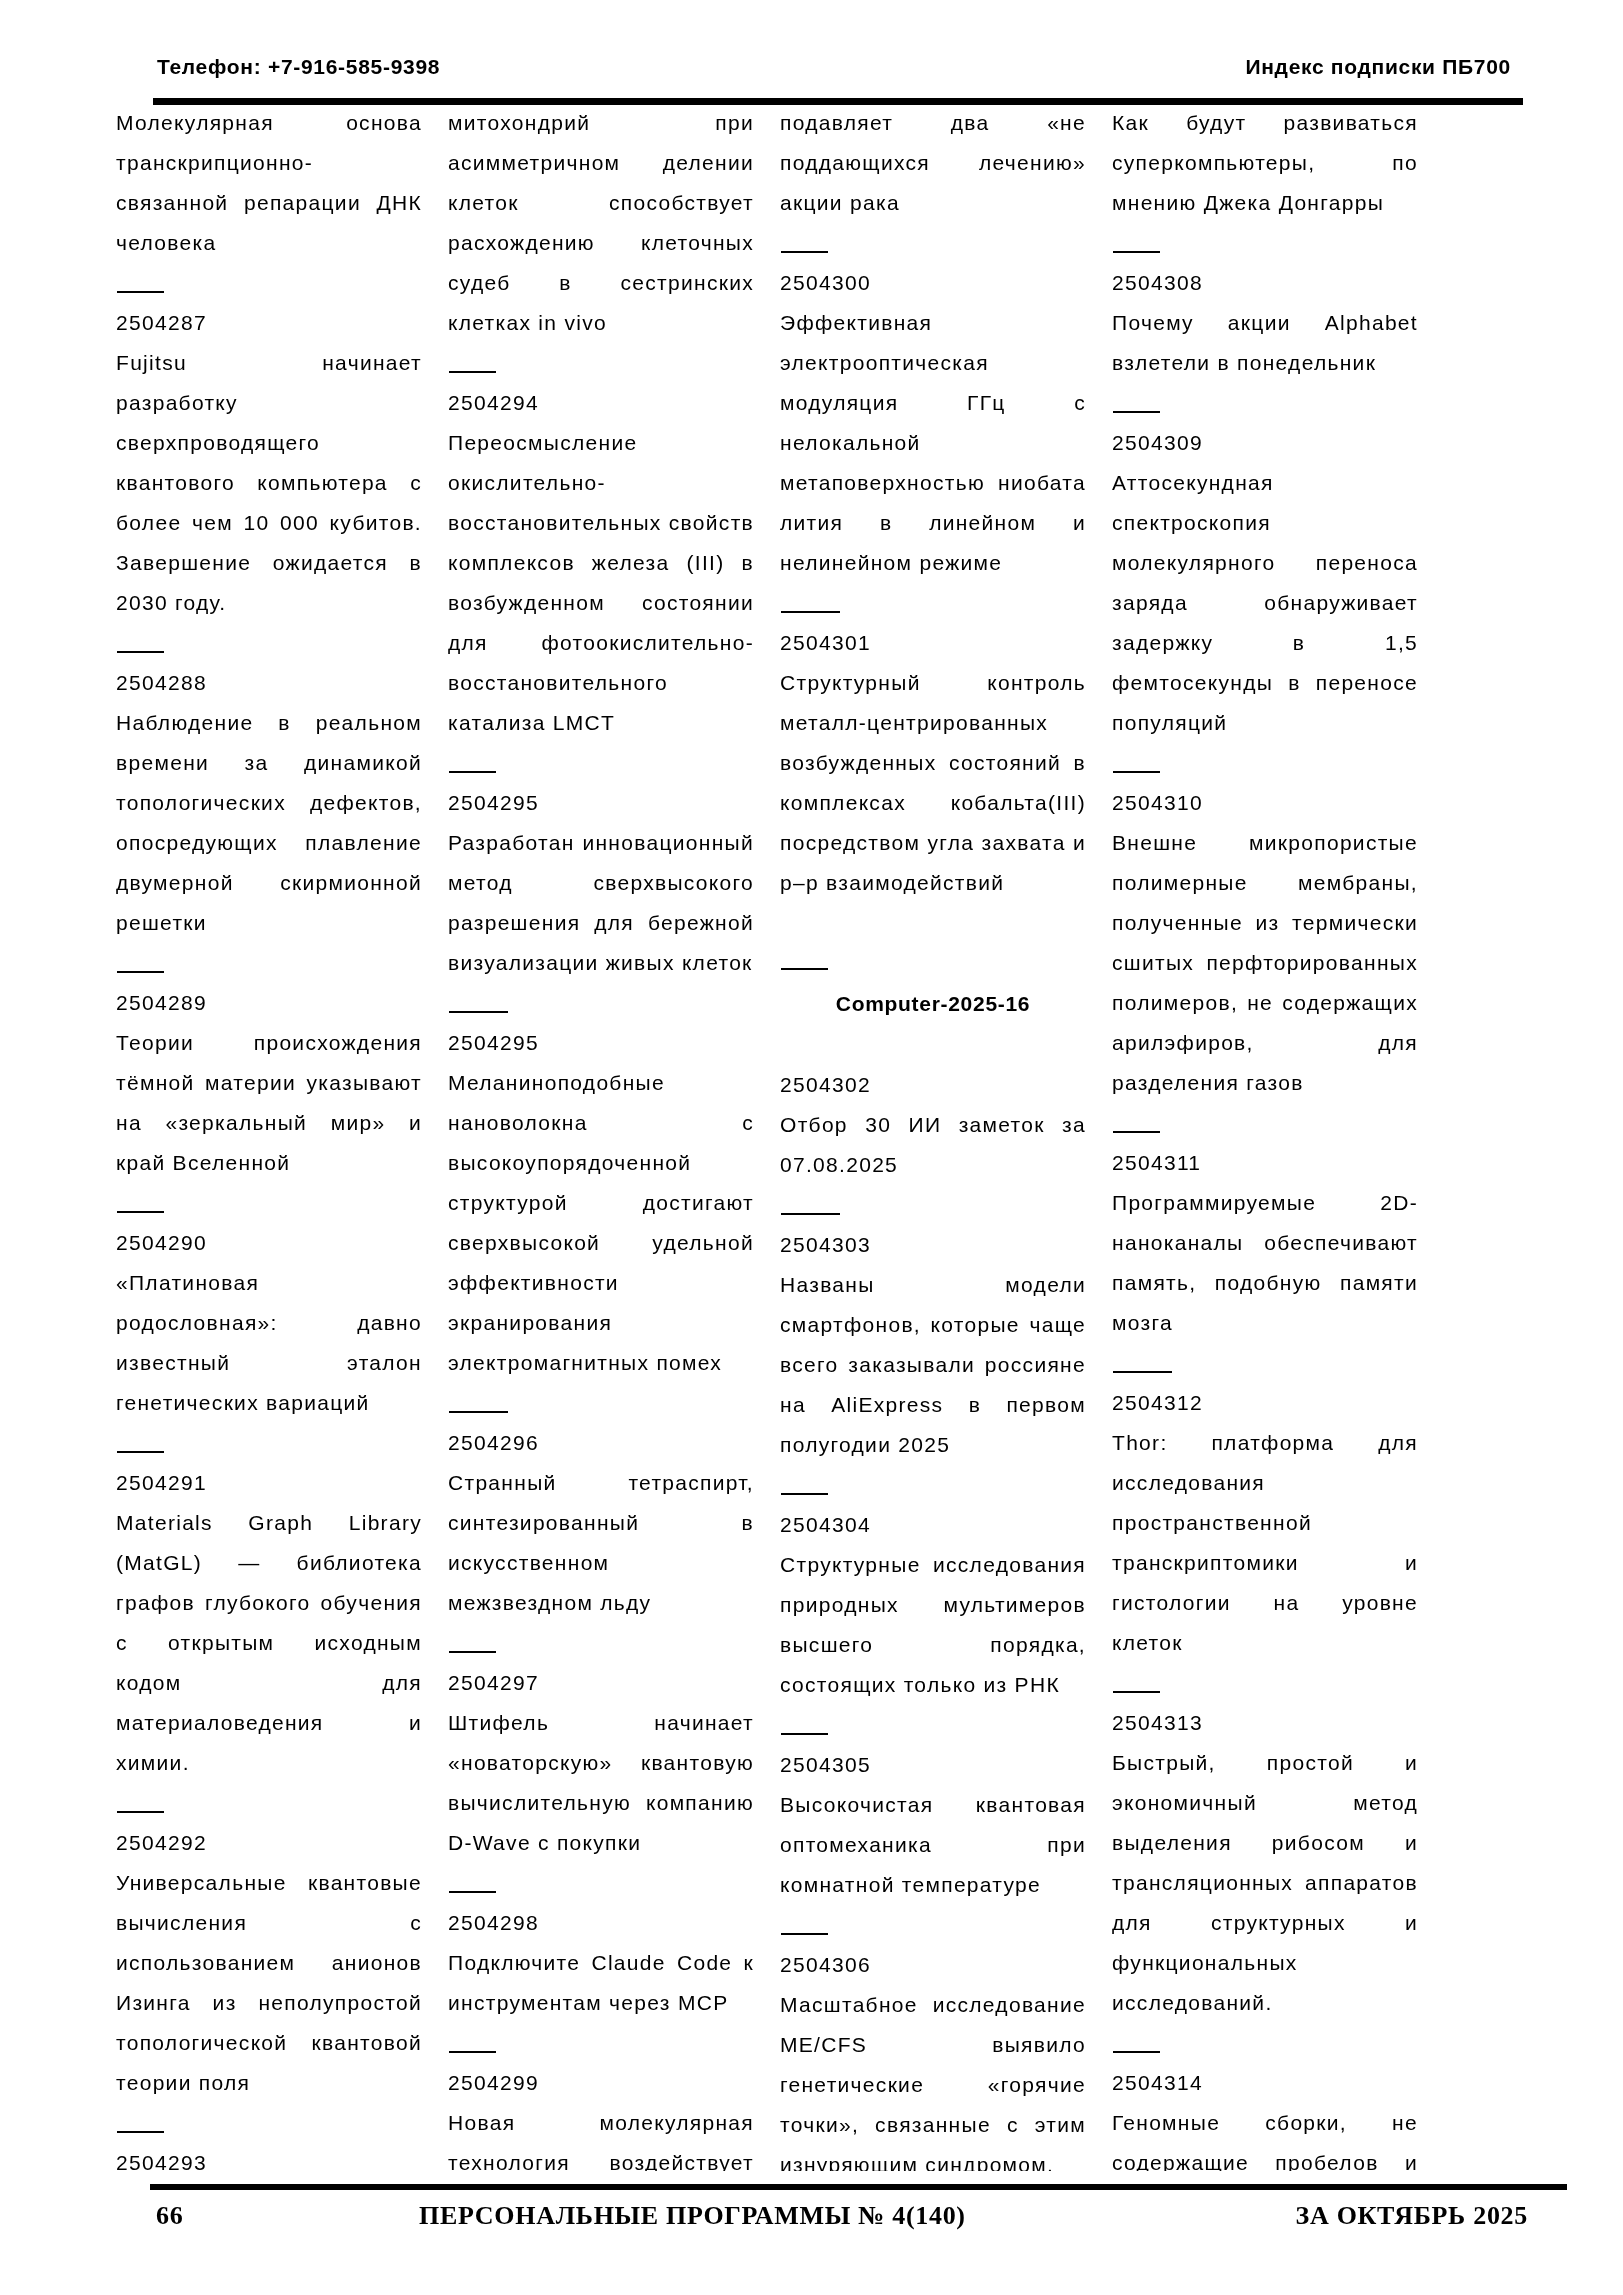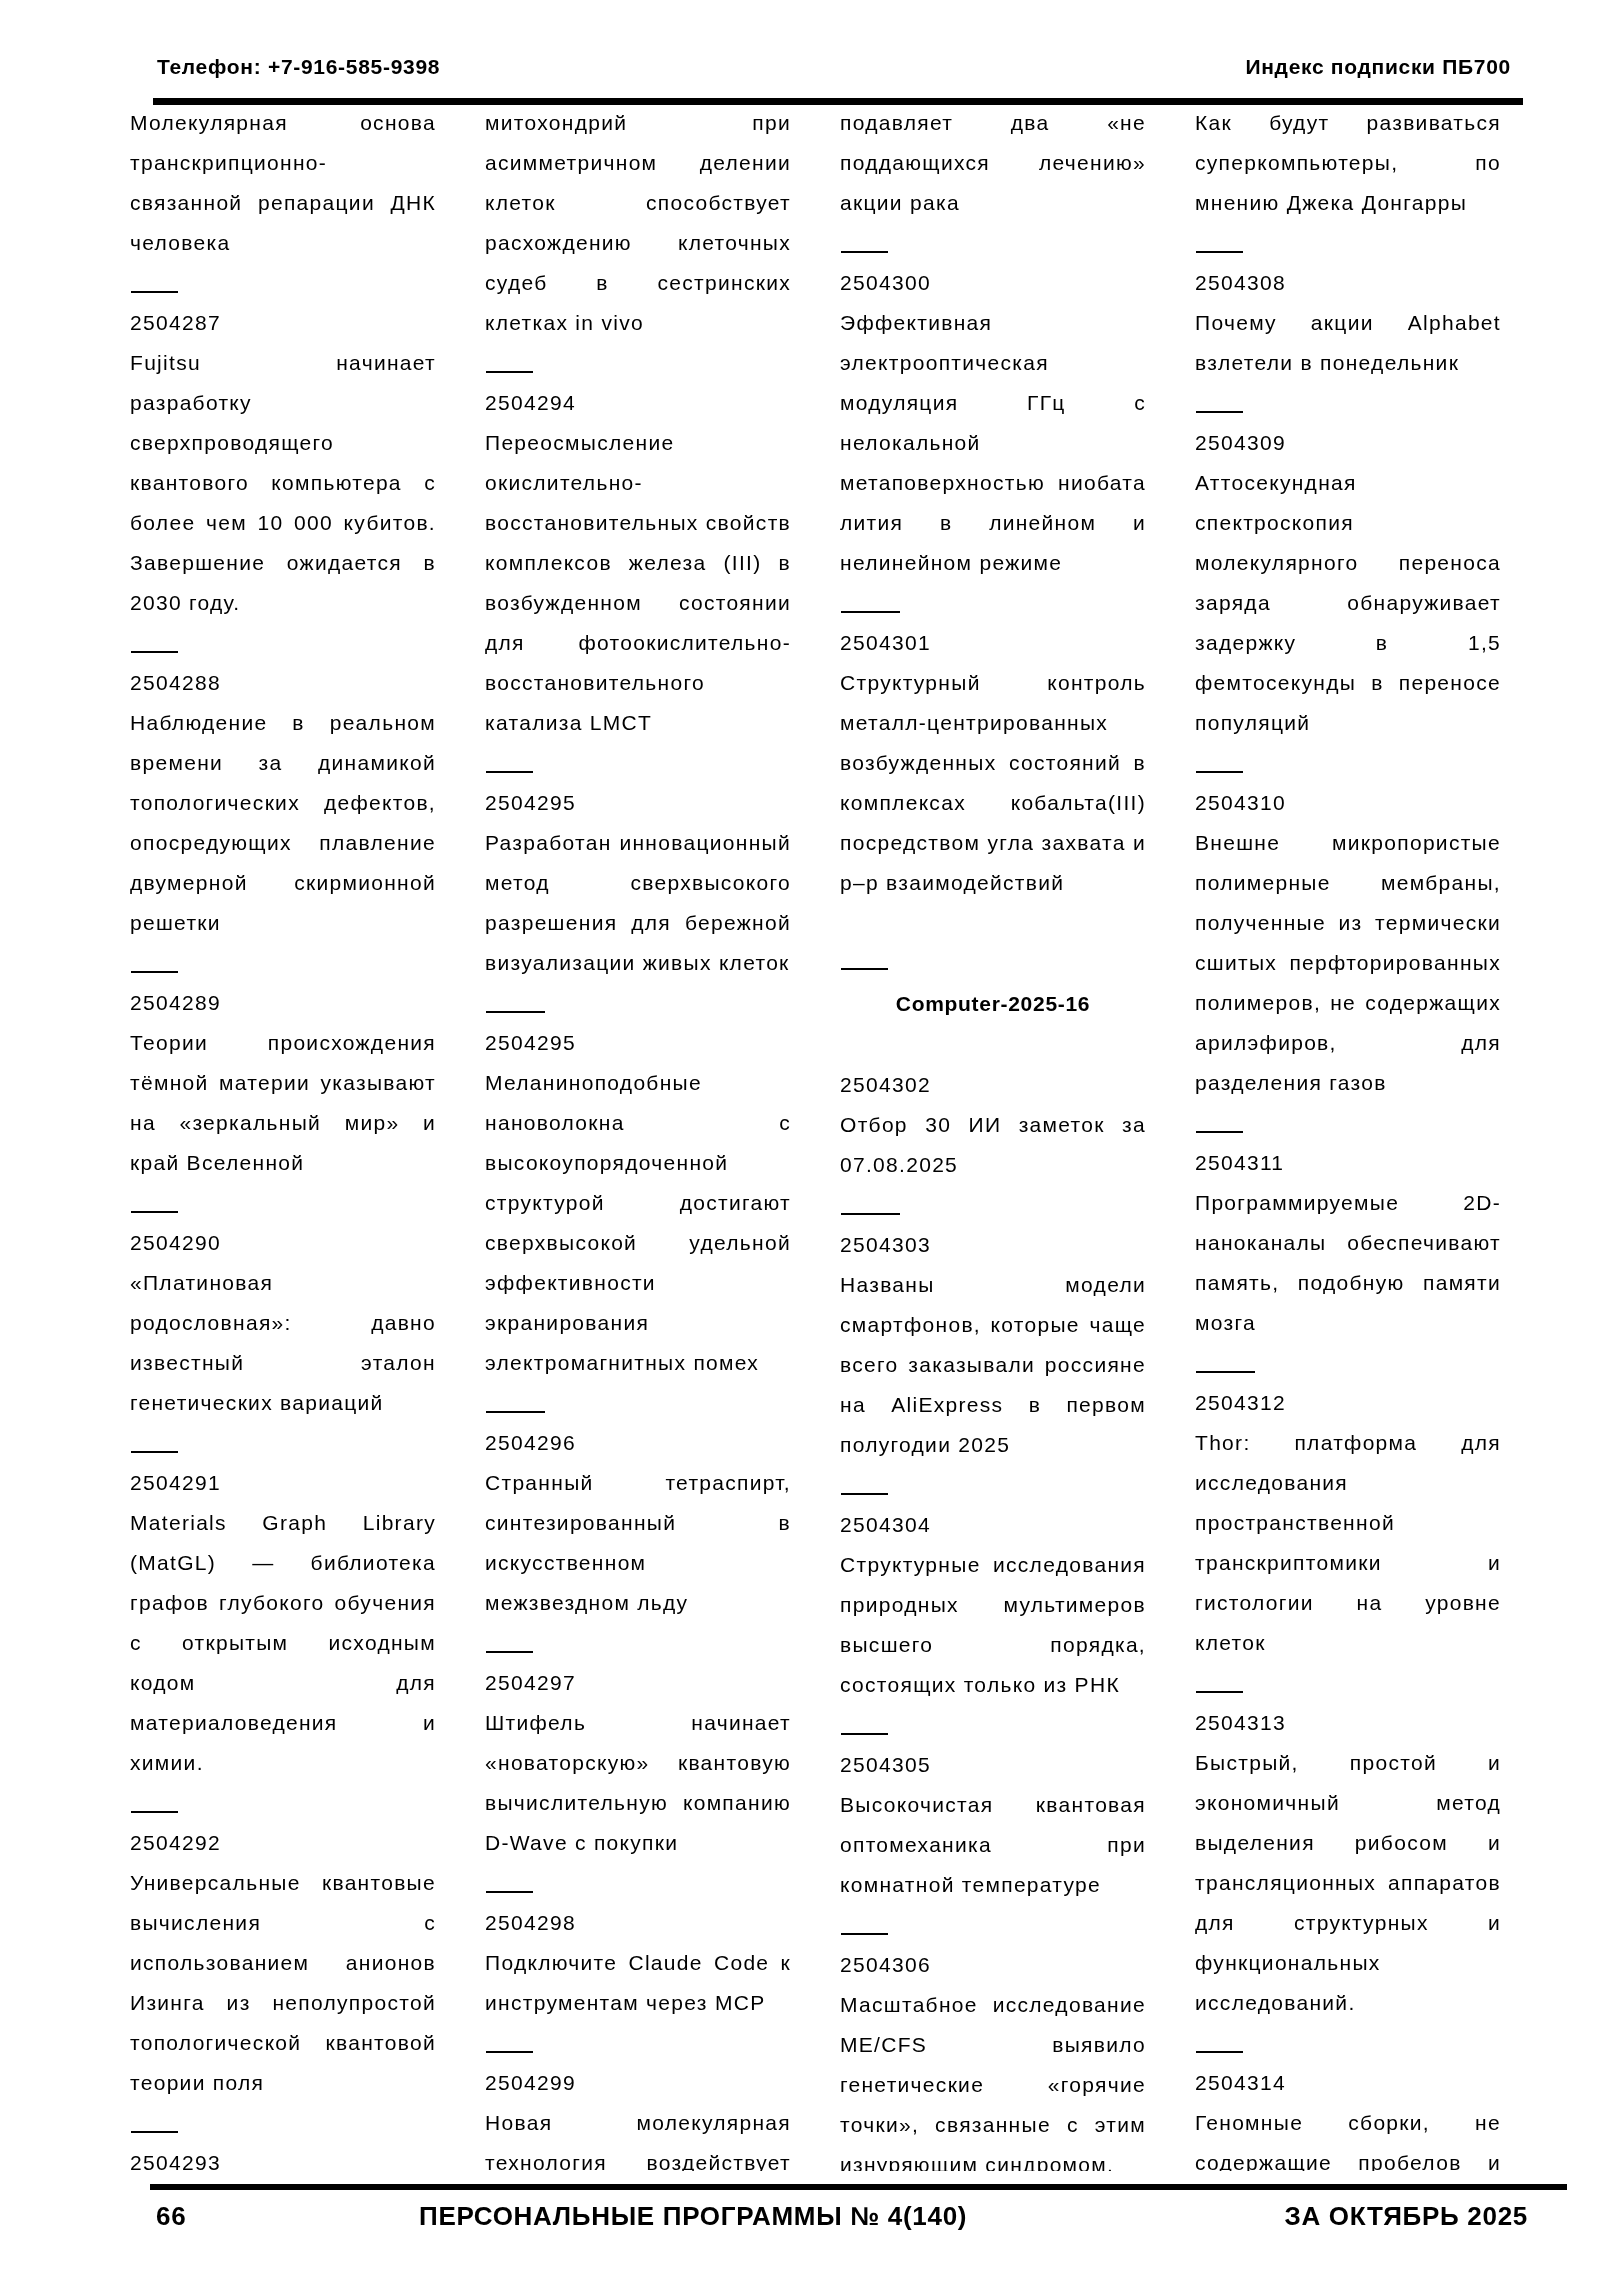--- a/index.html
+++ b/index.html
@@ -16,22 +16,22 @@
   }
   .hdr-right{
     position:absolute;right:112px;top:55px;
     font-size:21px;font-weight:bold;letter-spacing:0.7px;white-space:nowrap;
   }
   .hdr-rule{
     position:absolute;left:153px;top:98px;width:1370px;height:6.5px;background:#000;
   }
   
   .columns{
-    position:absolute;left:130px;top:103px;width:1372px;height:2068px;
-    display:flex;gap:49px;overflow:hidden;
+    position:absolute;left:116px;top:103px;width:1372px;height:2068px;
+    display:flex;gap:26px;overflow:hidden;
   }
   .col{
     width:306px;flex:0 0 306px;
     font-size:21px;line-height:40px;letter-spacing:1.3px;
     text-align:justify;
   }
   .para{margin:0;}
   .entry-id{margin:0;text-align:left;}
   .section-heading{margin:4px;font-weight:bold;text-align:center;letter-spacing:0.7px;}
   .divider{height:40px;position:relative;}
@@ -39,21 +39,21 @@
     content:"";position:absolute;left:1.3px;bottom:9.8px;
     width:47px;height:2.6px;background:#000;
   }
   .divider.hr2::after{width:59px;}
   .gap{height:37px;}
   
   .ftr-rule{
     position:absolute;left:150px;top:2184px;width:1417px;height:5.9px;background:#000;
   }
   .ftr{
-    font-family:Liberation Sans, sans-serif;font-weight:bold;font-size:26px;
+    font-family:Liberation Serif, serif;font-weight:bold;font-size:26px;
     letter-spacing:0.7px;white-space:nowrap;
   }
   .ftr-page{position:absolute;left:156px;top:2201px;}
   .ftr-journal{position:absolute;left:419px;top:2201px;}
   .ftr-period{position:absolute;right:95px;top:2201px;}
 </style>
 </head>
 <body>
 
 <div class="hdr-left">Телефон: +7-916-585-9398</div>

